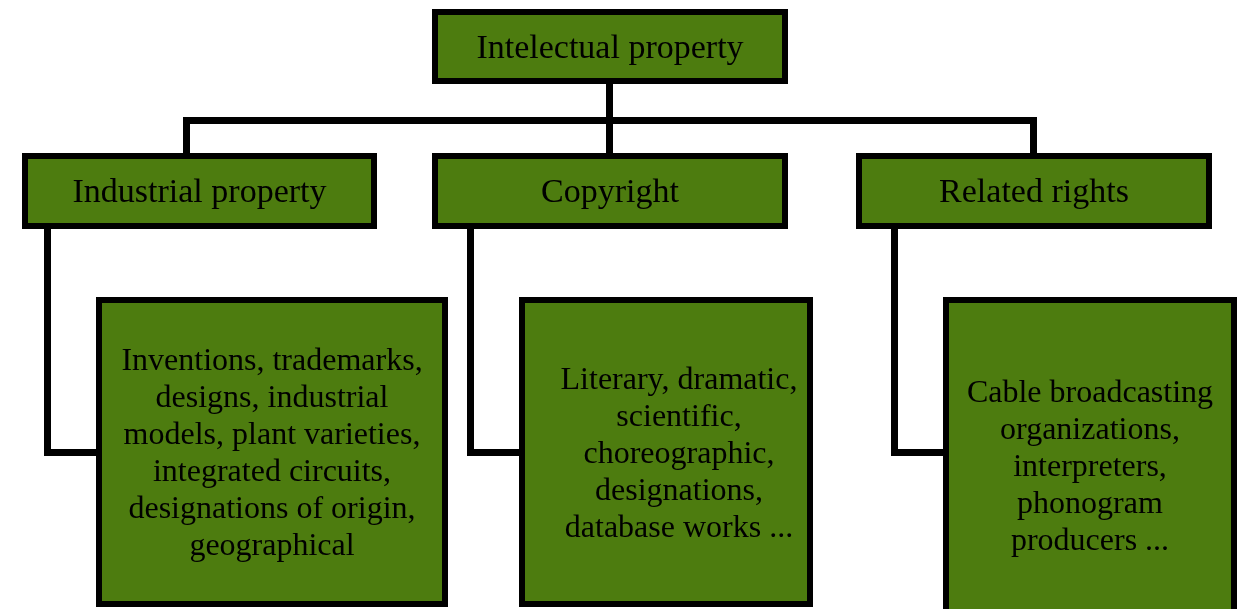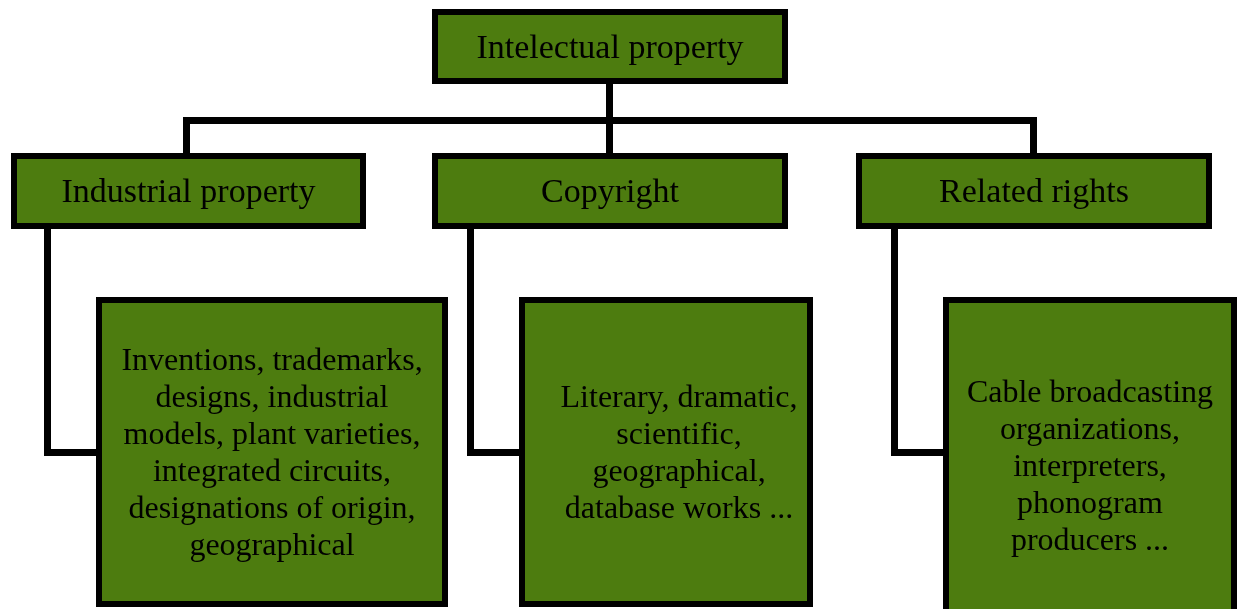--- a/index.html
+++ b/index.html
@@ -24,21 +24,21 @@
 <div class="line" style="left:44px; top:449px; width:58px; height:7px;"></div>
 <div class="line" style="left:467px; top:225px; width:7px; height:231px;"></div>
 <div class="line" style="left:467px; top:449px; width:58px; height:7px;"></div>
 <div class="line" style="left:891px; top:225px; width:7px; height:231px;"></div>
 <div class="line" style="left:891px; top:449px; width:58px; height:7px;"></div>
 
 <div class="box title" style="left:432px; top:9px; width:356px; height:75px;">
   <span>Intelectual property</span>
 </div>
 
-<div class="box title" style="left:11px; top:153px; width:355px; height:76px;">
+<div class="box title" style="left:22px; top:153px; width:355px; height:76px;">
   <span>Industrial property</span>
 </div>
 <div class="box title" style="left:432px; top:153px; width:356px; height:76px;font-family:Liberation Serif, serif;">
   <span>Copyright</span>
 </div>
 <div class="box title" style="left:856px; top:153px; width:356px; height:76px;">
   <span>Related rights</span>
 </div>
 
 <div class="box desc" style="left:96px; top:297px; width:352px; height:310px;">
@@ -48,21 +48,22 @@
     <div>models, plant varieties,</div>
     <div>integrated circuits,</div>
     <div>designations of origin,</div>
     <div>geographical</div>
   </div>
 </div>
 <div class="box desc" style="left:519px; top:297px; width:294px; height:310px;padding-left:28px;">
   <div>
     <div>Literary, dramatic,</div>
     <div>scientific,</div>
-    <div>geographical,</div>
+    <div>choreographic,</div>
+    <div>designations,</div>
     <div>database works ...</div>
   </div>
 </div>
 <div class="box desc" style="left:943px; top:297px; width:294px; height:336px;">
   <div>
     <div>Cable broadcasting</div>
     <div>organizations,</div>
     <div>interpreters,</div>
     <div>phonogram</div>
     <div>producers ...</div>

